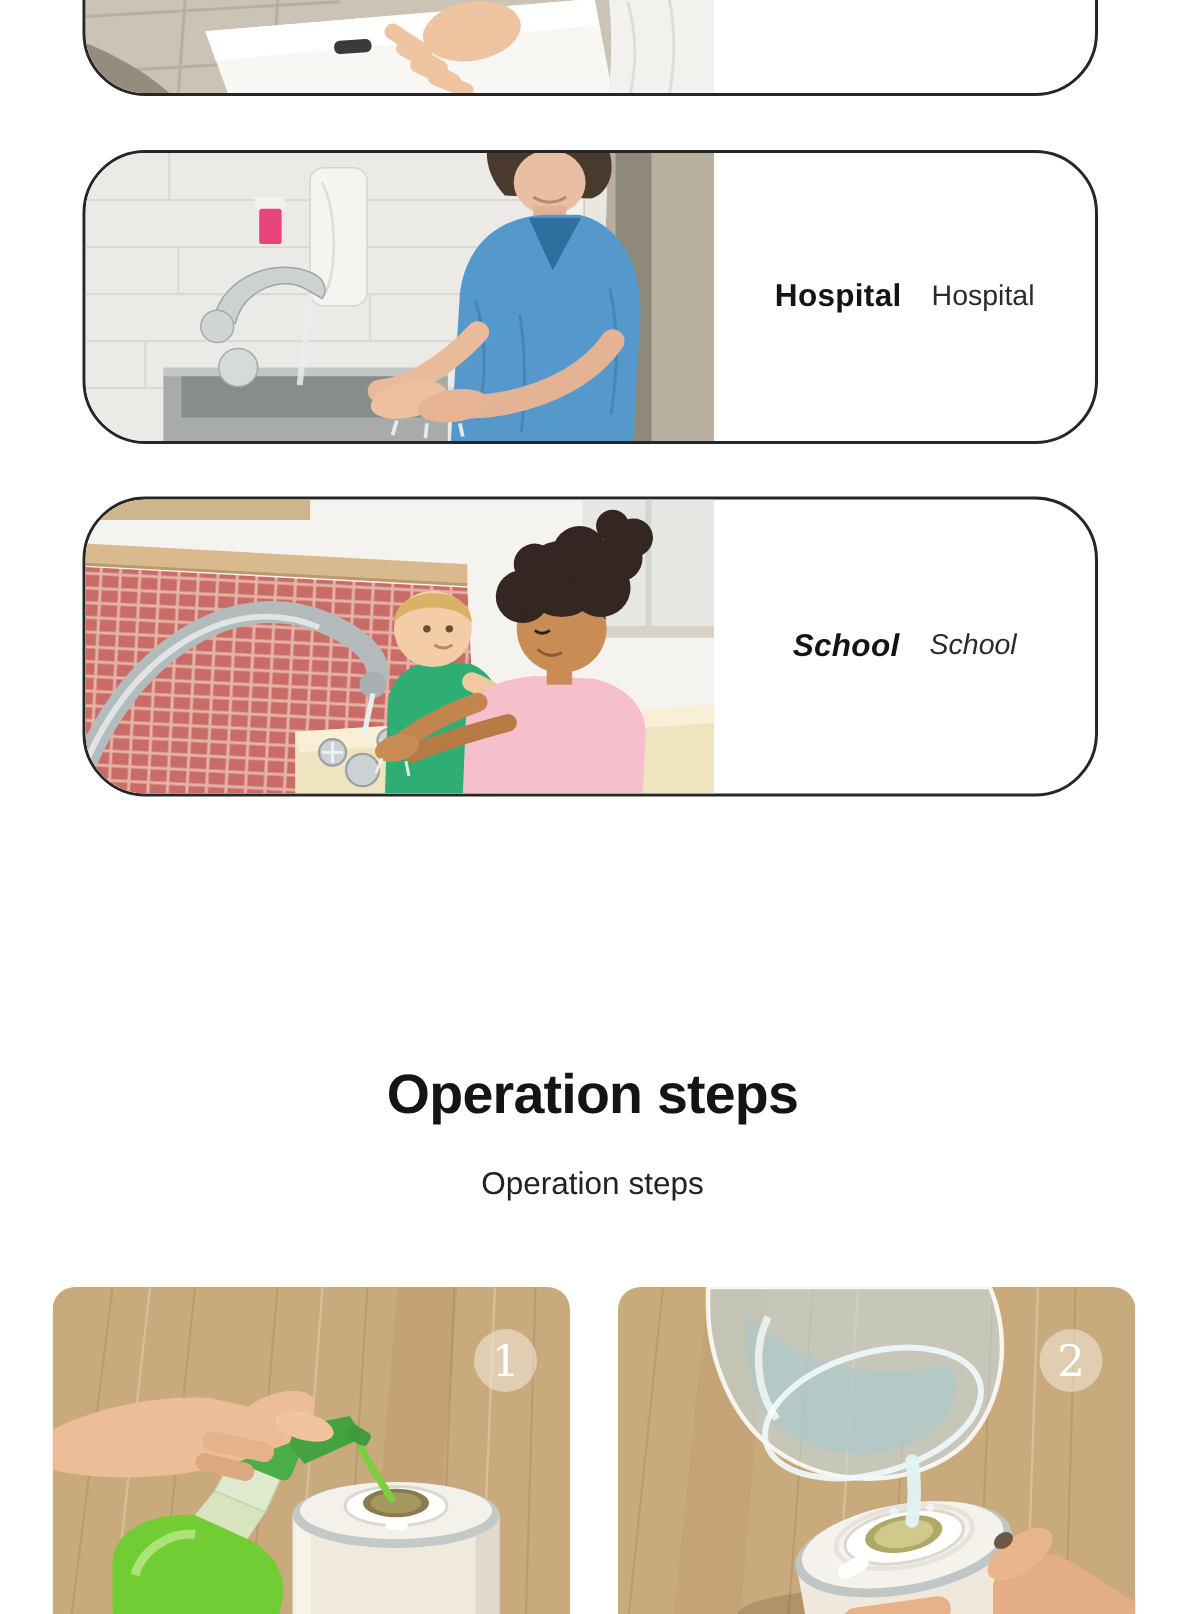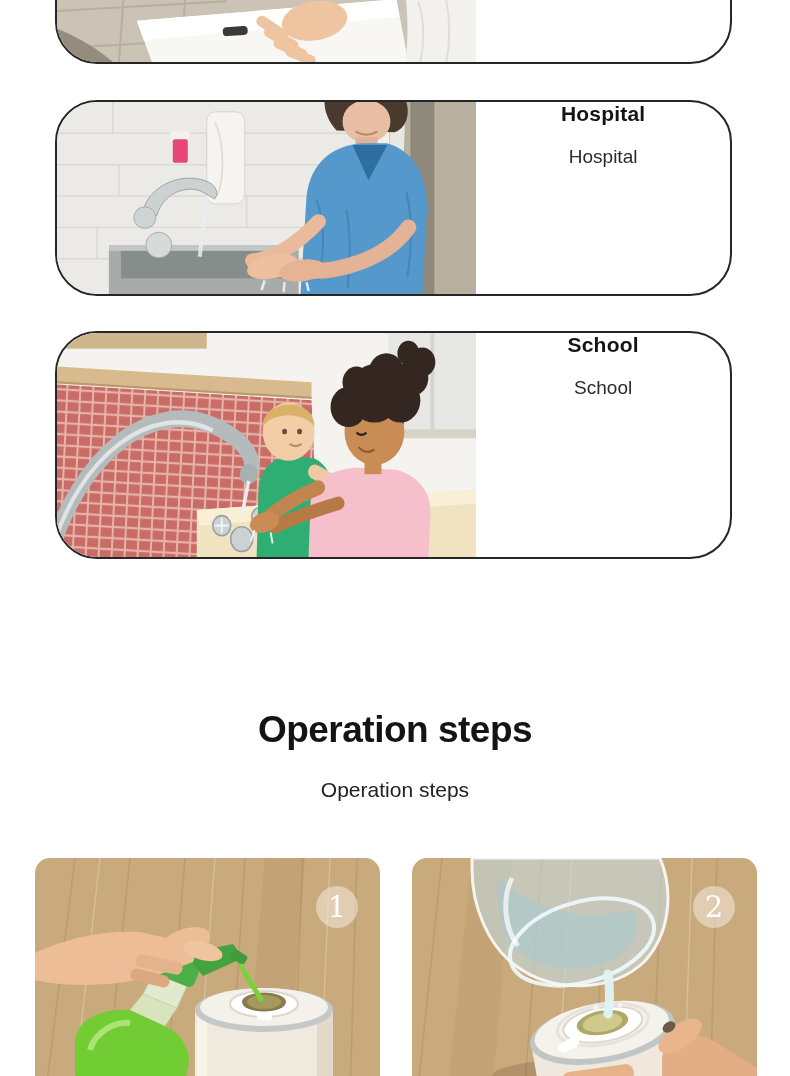--- a/index.html
+++ b/index.html
@@ -11,28 +11,28 @@
   }
 
   
   .scene-card {
     position:absolute; left:55px; width:677px;
     border:2px solid #262626; border-radius:42px;
     background:#ffffff; overflow:hidden; display:flex;
   }
   .card-top      { top:-148px; height:212px; }
   .card-hospital { top:100px;  height:196px; }
-  .card-school   { top:331px;  height:228px; }
+  .card-school   { top:331px;  height:200px;font-style:italic; }
 
   .scene-photo { width:62.3%; flex:none; height:100%; }
   .scene-photo svg { width:100%; height:100%; display:block; }
 
   .scene-text {
-    flex:1; display:flex; flex-direction:column;
-    align-items:center; justify-content:flex-start; gap:20px;border-radius:28px;
+    flex:1; display:flex; flex-direction:row;
+    align-items:center; justify-content:center; gap:20px;border-radius:28px;
   }
   .scene-title    { font-size:21px; font-weight:bold; color:#141414; letter-spacing:0.2px; }
   .scene-subtitle { font-size:19px; color:#2b2b2b; }
 
   
   .section-title {
     position:absolute; top:711px; left:0; width:790px;
     text-align:center; font-size:37px; font-weight:bold;
     color:#141414; letter-spacing:-0.5px; line-height:1;
   }

